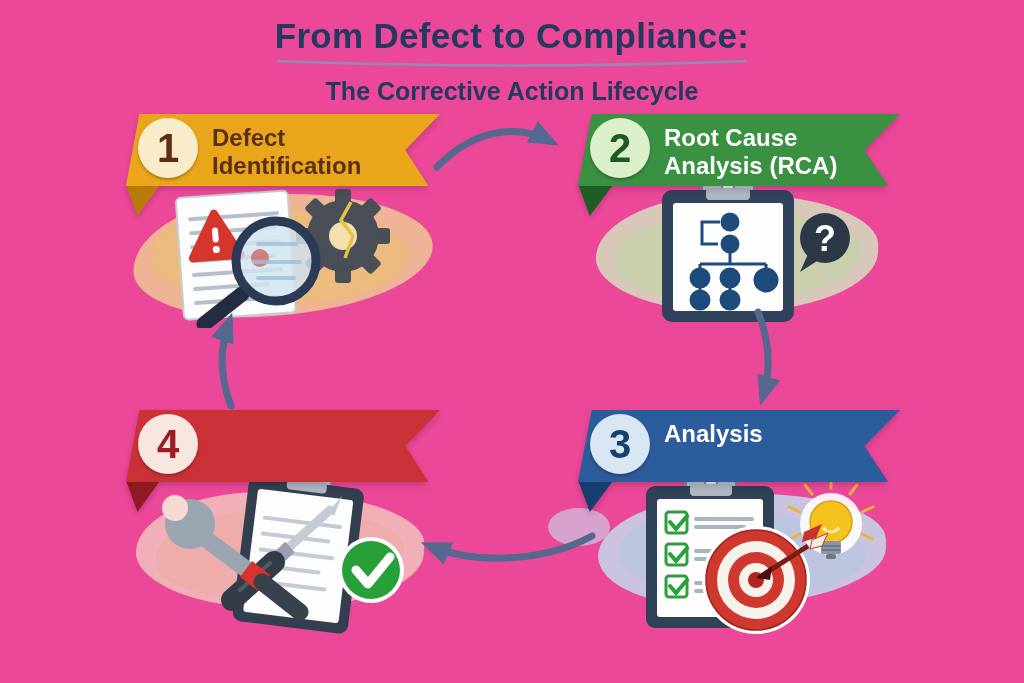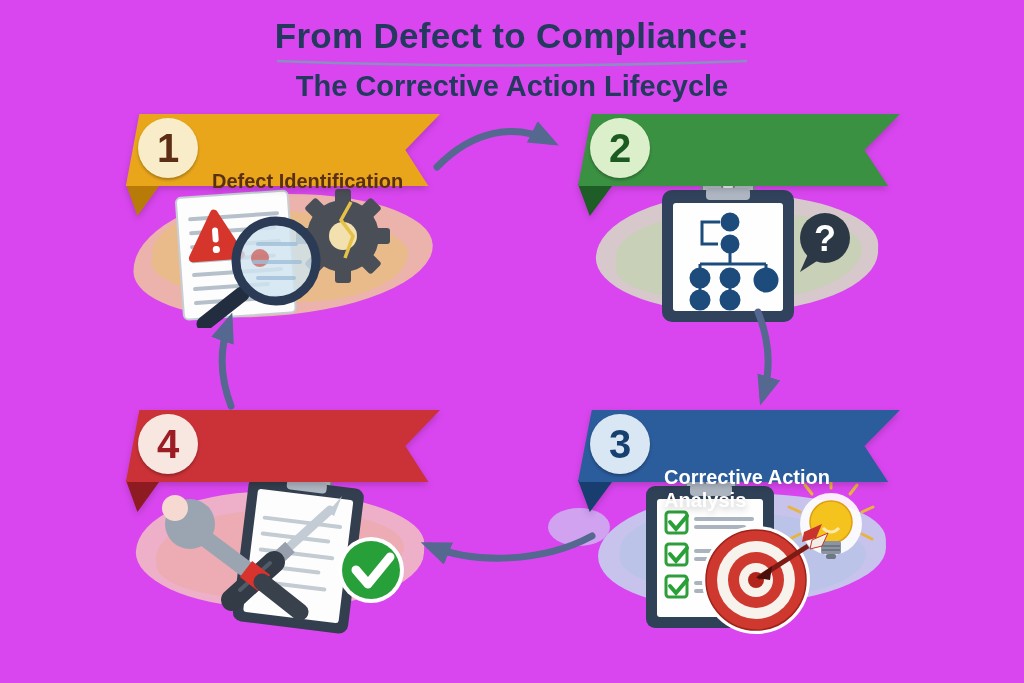--- a/index.html
+++ b/index.html
@@ -1,30 +1,30 @@
 <!DOCTYPE html>
 <html><head>
 <meta charset="utf-8">
 <style>
   html,body{margin:0;padding:0;background:#ffffff;font-family:"Liberation Sans",sans-serif;}
-  .stage{position:relative;width:1024px;height:683px;background:#d946ef;overflow:hidden;}
+  .stage{position:relative;width:1024px;height:683px;background:#ec4899;overflow:hidden;}
 
   
   .title-wrap{position:absolute;top:16px;left:0;width:100%;text-align:center;color:#24395E;z-index:3;}
   .title-main{font-size:35px;font-weight:800;letter-spacing:.3px;}
   .title-underline{display:block;margin:1px auto 0 auto;}
-  .title-sub{font-size:29px;font-weight:700;margin-top:1px;}
+  .title-sub{font-size:25px;font-weight:700;margin-top:8px;}
 
   
   .banner{position:absolute;z-index:2;filter:drop-shadow(0 3px 3px rgba(0,0,0,.18));}
   .banner svg{display:block;}
   .num-circle{position:absolute;left:16px;top:6px;width:60px;height:60px;border-radius:50%;
     display:flex;align-items:center;justify-content:center;font-weight:800;font-size:40px;
     box-shadow:0 2px 3px rgba(0,0,0,.28);}
-  .banner-label{position:absolute;left:90px;top:12px;font-size:20px;font-weight:700;line-height:1.15;color:#ffffff;margin-top:46px;}
+  .banner-label{position:absolute;left:90px;top:12px;font-size:24px;font-weight:700;line-height:1.15;color:#ffffff;}
   .s1 .num-circle{background:#F8EDC8;color:#5C2E15;}
   .s2 .num-circle{background:#DCEFCB;color:#1C5A21;}
   .s3 .num-circle{background:#D9E7F4;color:#16406F;}
   .s4 .num-circle{background:#F8E6E0;color:#9C1C24;}
   .s1 .banner-label{color:#5A3014;}
 
   
   .brush{position:absolute;z-index:0;}
   .b1a{left:133px;top:194px;width:300px;height:122px;background:#F0D896;opacity:.75;
        border-radius:48% 52% 60% 40%/60% 46% 54% 40%;transform:rotate(-2deg);}
@@ -250,32 +250,35 @@
   </div>
 
   <div class="banner s2" style="left:574px;top:112px;width:326px;height:106px;">
     <svg width="326" height="106" viewBox="0 0 330 106" preserveAspectRatio="none">
       <polygon points="4,72 40,72 16,104" fill="#1F5D26"></polygon>
       <polygon points="18,2 330,2 294,38 318,74 4,74" fill="#3B9142"></polygon>
     </svg>
     <div class="num-circle">
       <span>2</span>
     </div>
+    <div class="banner-label">
+      <div>Root Cause</div>
+      <div>Analysis (RCA)</div>
+    </div>
   </div>
 
   <div class="banner s3" style="left:574px;top:408px;width:326px;height:106px;">
     <svg width="326" height="106" viewBox="0 0 330 106" preserveAspectRatio="none">
       <polygon points="4,72 40,72 16,104" fill="#173E6E"></polygon>
       <polygon points="18,2 330,2 294,38 318,74 4,74" fill="#2B5C9B"></polygon>
     </svg>
     <div class="num-circle">
       <span>3</span>
     </div>
     <div class="banner-label">
-      <div>Corrective Action</div>
       <div>Analysis</div>
     </div>
   </div>
 
   <div class="banner s4" style="left:122px;top:408px;width:318px;height:106px;">
     <svg width="318" height="106" viewBox="0 0 330 106" preserveAspectRatio="none">
       <polygon points="4,72 40,72 16,104" fill="#8E1B22"></polygon>
       <polygon points="18,2 330,2 294,38 318,74 4,74" fill="#CB3237"></polygon>
     </svg>
     <div class="num-circle">

